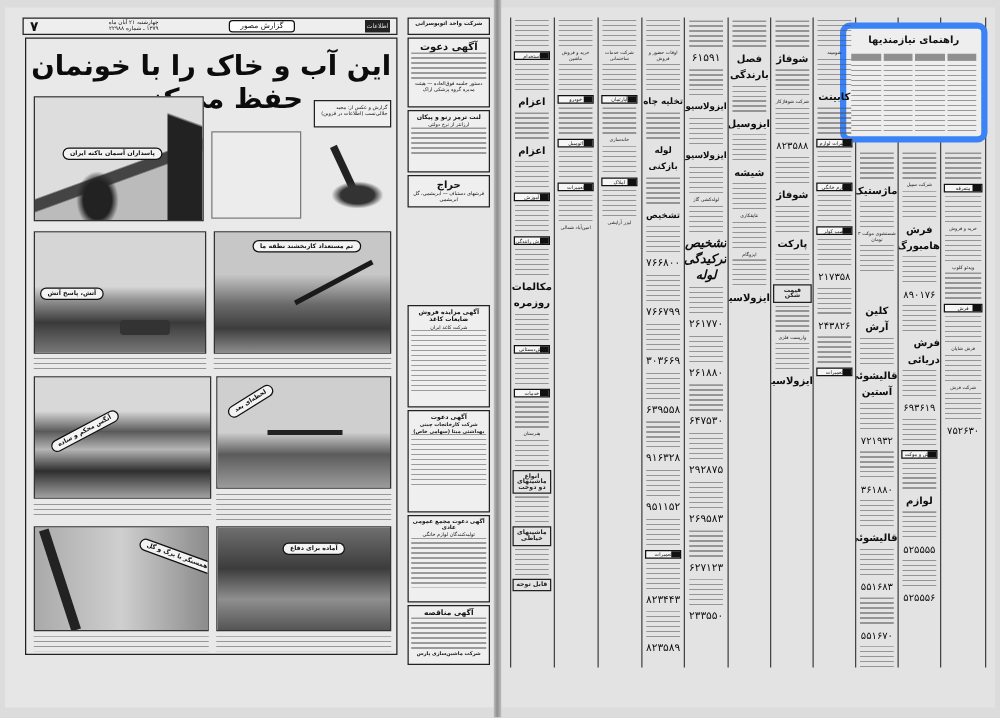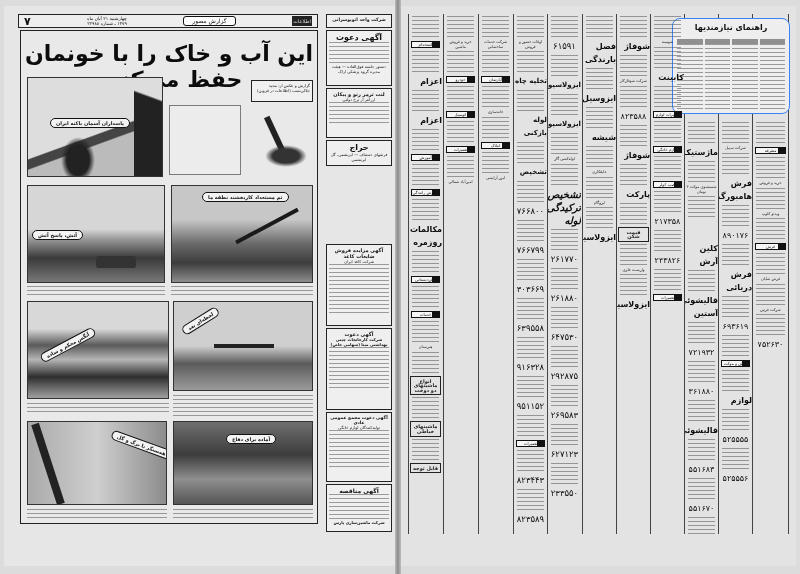--- a/index.html
+++ b/index.html
@@ -34,27 +34,27 @@
   
   .adcol { position: absolute; left: 326px; top: 14px; width: 66px; height: 518px; }
   .ad { position: absolute; left: 0; width: 66px; border: 1px solid #222; background: #efefef; direction: rtl; text-align: center; overflow: hidden; padding: 2px; }
   .ad .t { font-weight: bold; display: block; }
   .ad .s { font-size: 4px; line-height: 5px; display: block; }
 
   
   .colrule { position: absolute; top: 14px; width: 1px; height: 520px; background: #444; }
   .clcol { position: absolute; top: 14px; height: 520px; overflow: hidden; direction: rtl; }
   .cl-block { display: block; margin: 2px 1px; font-size: 3.8px; line-height: 4.6px; text-align: center; color: #222; }
-  .cl-big { display: block; font-weight: bold; font-size: 11px; line-height: 13px; text-align: right; color: #0d0d0d; margin: 2px 0; }
+  .cl-big { display: block; font-weight: bold; font-size: 11px; line-height: 13px; text-align: center; color: #0d0d0d; margin: 2px 0; }
   .cl-num { display: block; font-weight: normal; font-size: 12px; line-height: 13px; text-align: center; letter-spacing: .5px; color: #0d0d0d; }
   .cl-tag { display: block; margin: 3px 2px; height: 7px; border: 1px solid #111; background: #f6f6f6; font-size: 4px; line-height: 5px; text-align: center; position: relative; }
   .cl-tag::after { content: ""; position: absolute; right: 0; top: 0; width: 7px; height: 5px; background: #111; }
   .cl-filler { display: block; height: 22px; margin: 2px 3px; }
 
-  .guide { position: absolute; left: 672px; top: 18px; width: 118px; height: 96px; border: 1px solid #3b82f6; border-radius: 8px; background: #eee; overflow: hidden; }
+  .guide { position: absolute; left: 672px; top: 18px; width: 118px; height: 96px; border: 5px solid #3b82f6; border-radius: 8px; background: #eee; overflow: hidden; }
   .guide .gt { position: absolute; left: 0; right: 0; top: 4px; text-align: center; font-size: 8px; font-weight: bold; direction: rtl; }
   .guide .cells { position: absolute; left: 4px; right: 4px; top: 20px; bottom: 4px; display: grid; grid-template-columns: repeat(4,1fr); gap: 2px; }
   .guide .cells div { background: repeating-linear-gradient(180deg,#444 0 1px,transparent 1px 4px); opacity: .5; border-top: 5px solid #333; }
 </style>
 </head>
 <body>
 
 <div class="spread">
   <div class="page page-left"></div>
   <div class="page page-right"></div>

